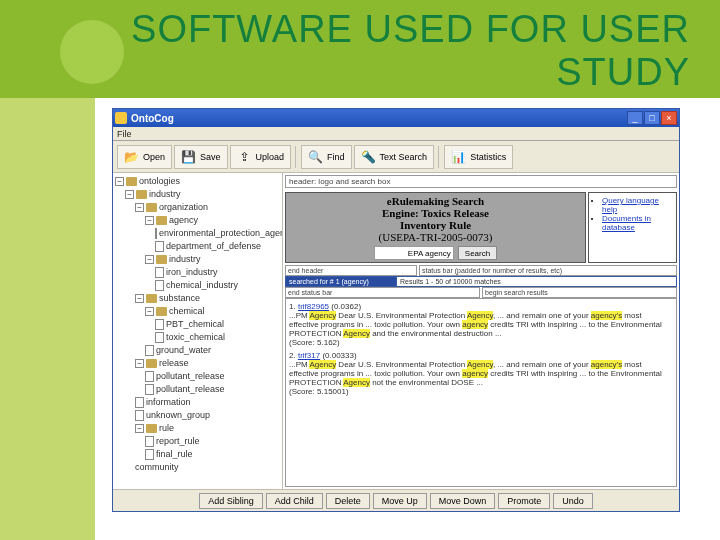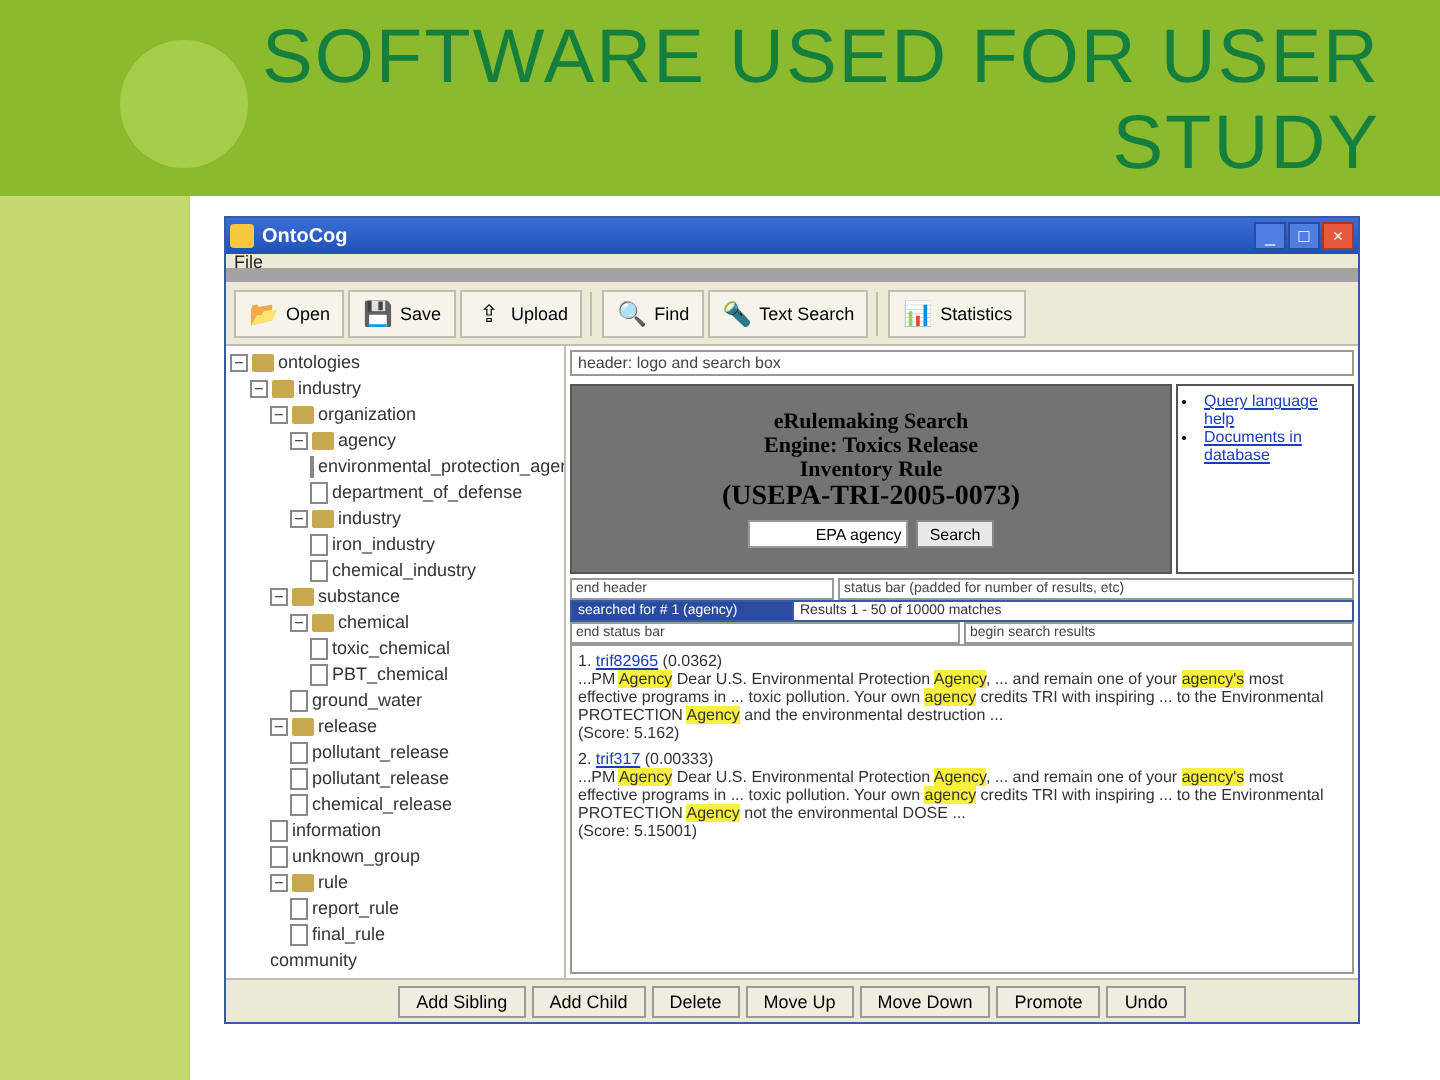--- a/index.html
+++ b/index.html
@@ -10,38 +10,38 @@
   .title { position: absolute; top: 8px; right: 30px; text-align: right; font-size: 38px; font-family: "Trebuchet MS", Arial, sans-serif; color: #15803d; letter-spacing: 1px; }
   .left-strip { position: absolute; left: 0; top: 98px; bottom: 0; width: 95px; background: #c3d86f; }
 
   .window { position: absolute; left: 112px; top: 108px; width: 568px; height: 404px; border: 1px solid #365aa5; background: #ece9d8; font-size: 9px; }
   .titlebar { height: 18px; background: linear-gradient(#3b6ed5,#1f50b8); display: flex; align-items: center; color: #fff; padding: 0 2px; }
   .titlebar .icon { width: 12px; height: 12px; background: #f6c840; border-radius: 2px; margin-right: 4px; }
   .titlebar .txt { flex: 1; font-size: 10px; font-weight: bold; }
   .winbtns { display: flex; gap: 1px; }
   .winbtn { width: 16px; height: 14px; background: #4f7de0; border: 1px solid #2a4ca0; color: #fff; font-size: 9px; display: flex; align-items: center; justify-content: center; }
   .winbtn.close { background: #e55a3c; border-color: #b0351e; }
-  .menubar { height: 14px; background: #ece9d8; border-bottom: 7px solid #a3a3a3; padding-left: 4px; display: flex; align-items: center; gap: 10px; font-size: 9px; color: #222; }
+  .menubar { height: 14px; background: #ece9d8; border-bottom: 1px solid #a3a3a3; padding-left: 4px; display: flex; align-items: center; gap: 10px; font-size: 9px; color: #222; }
   .toolbar { height: 32px; background: #ece9d8; border-bottom: 1px solid #c0bcb0; display: flex; align-items: center; padding: 2px 4px; gap: 2px; }
   .tbtn { display: flex; align-items: center; gap: 3px; padding: 2px 6px; border: 1px solid #c0bcb0; background: #f5f3ea; height: 24px; font-size: 9px; cursor: default; }
   .tbtn .ti { width: 16px; height: 16px; display: flex; align-items: center; justify-content: center; font-size: 12px; }
   .sep { width: 2px; height: 22px; border-left: 1px solid #c0bcb0; margin: 0 2px; }
   .body { display: flex; height: 316px; background: #fff; }
   .tree { width: 170px; border-right: 1px solid #c0bcb0; overflow: hidden; padding: 2px; font-size: 9px; line-height: 13px; color: #333; }
   .tn { display: flex; align-items: center; gap: 2px; white-space: nowrap; }
   .tn .exp { width: 9px; height: 9px; border: 1px solid #888; display: inline-flex; align-items: center; justify-content: center; font-size: 8px; line-height: 7px; background: #fff; }
   .tn .fold { width: 11px; height: 9px; background: #c8a850; border-radius: 1px; }
   .tn .page { width: 9px; height: 11px; background: #fff; border: 1px solid #888; }
   .ind1 { margin-left: 10px; } .ind2 { margin-left: 20px; } .ind3 { margin-left: 30px; } .ind4 { margin-left: 40px; }
   .content { flex: 1; display: flex; flex-direction: column; }
   .topbox { border: 1px solid #999; margin: 2px; padding: 1px 3px; background: #fff; font-size: 8px; color: #444; }
   .midrow { display: flex; margin: 2px; gap: 2px; }
-  .ebox { flex: 1; border: 1px solid #555; background: #737373; padding: 12px; text-align: center; }
+  .ebox { flex: 1; border: 1px solid #555; background: #a3a3a3; padding: 2px; text-align: center; }
   .ebox .h1 { font-weight: bold; font-family: Georgia, serif; font-size: 11px; }
-  .ebox .rule { font-weight: bold; font-family: Georgia, serif; font-size: 14px; }
+  .ebox .rule { font-weight: normal; font-family: Georgia, serif; font-size: 11px; }
   .ebox .srow { display: flex; justify-content: center; gap: 4px; margin-top: 3px;}
   .ebox .sinput { width: 80px; height: 14px; border: 1px solid #999; font-size: 8px; padding: 0 2px; text-align: right;}
   .sbtn { border: 1px solid #888; background: #e8e8e8; padding: 1px 6px; font-size: 8px;}
   .rlinks { width: 89px; border: 1px solid #555; background: #fff; padding: 3px; font-size: 8px; }
   .rlinks ul { list-style: disc; margin-left: 10px; }
   .rlinks a { color: #1a3cc0; text-decoration: underline; }
   .row3 { display: flex; margin: 0 2px; gap: 2px; }
   .cell { flex: 1; border: 1px solid #999; background: #fff; padding: 1px 2px; font-size: 7px; color: #444; white-space: nowrap; overflow: hidden;}
   .searchbar { margin: 0 2px; display: flex; }
   .sbarL { width: 112px; border: 1px solid #365aa5; background: #2a4ca0; color: #fff; padding: 1px 3px; font-size: 7px;}
@@ -152,46 +152,42 @@
             <span class="fold"></span>
             <span>substance</span>
           </div>
         <div class="tn ind3">
             <span class="exp">−</span>
             <span class="fold"></span>
             <span>chemical</span>
           </div>
         <div class="tn ind4">
             <span class="page"></span>
+            <span>PBT_chemical</span>
+          </div>
+        <div class="tn ind4">
+            <span class="page"></span>
             <span>toxic_chemical</span>
           </div>
-        <div class="tn ind4">
-            <span class="page"></span>
-            <span>PBT_chemical</span>
-          </div>
         <div class="tn ind3">
             <span class="page"></span>
             <span>ground_water</span>
           </div>
         <div class="tn ind2">
             <span class="exp">−</span>
             <span class="fold"></span>
             <span>release</span>
           </div>
         <div class="tn ind3">
             <span class="page"></span>
             <span>pollutant_release</span>
           </div>
         <div class="tn ind3">
             <span class="page"></span>
             <span>pollutant_release</span>
-          </div>
-        <div class="tn ind3">
-            <span class="page"></span>
-            <span>chemical_release</span>
           </div>
         <div class="tn ind2">
             <span class="page"></span>
             <span>information</span>
           </div>
         <div class="tn ind2">
             <span class="page"></span>
             <span>unknown_group</span>
           </div>
         <div class="tn ind2">

